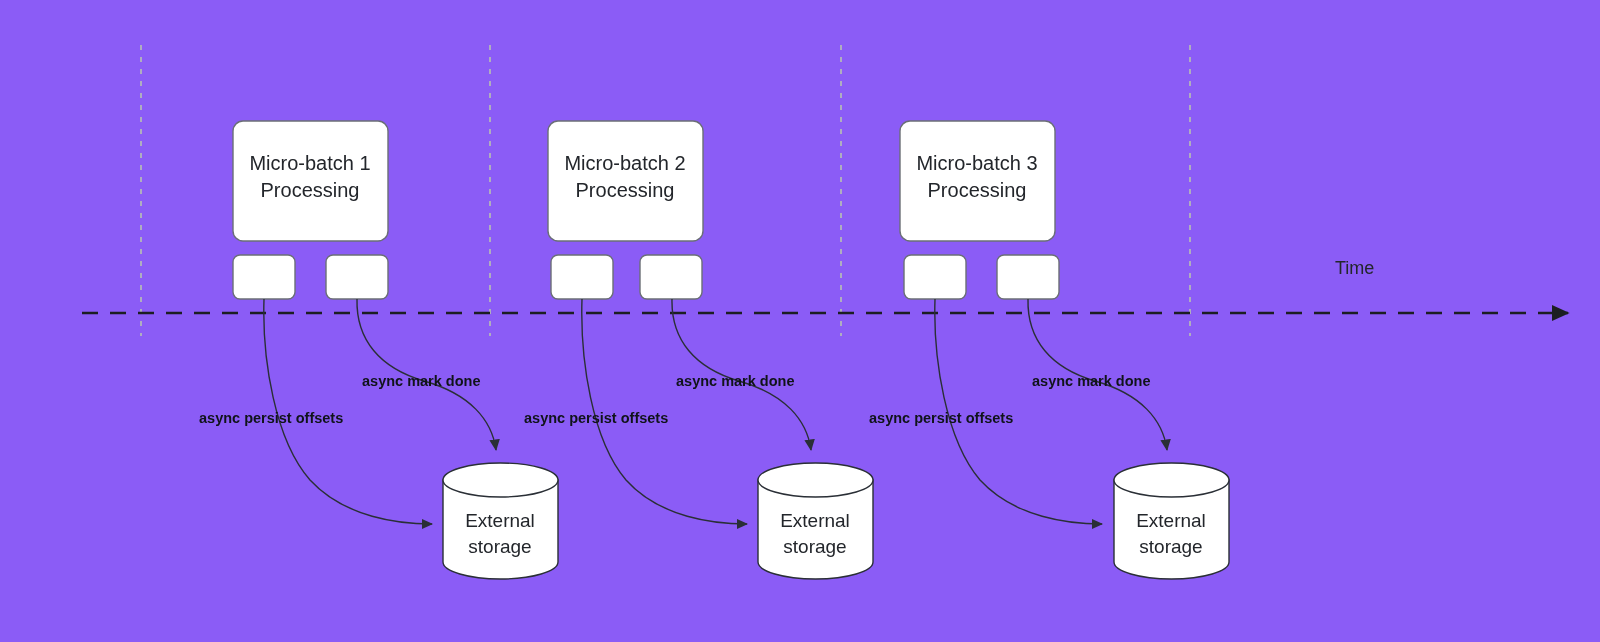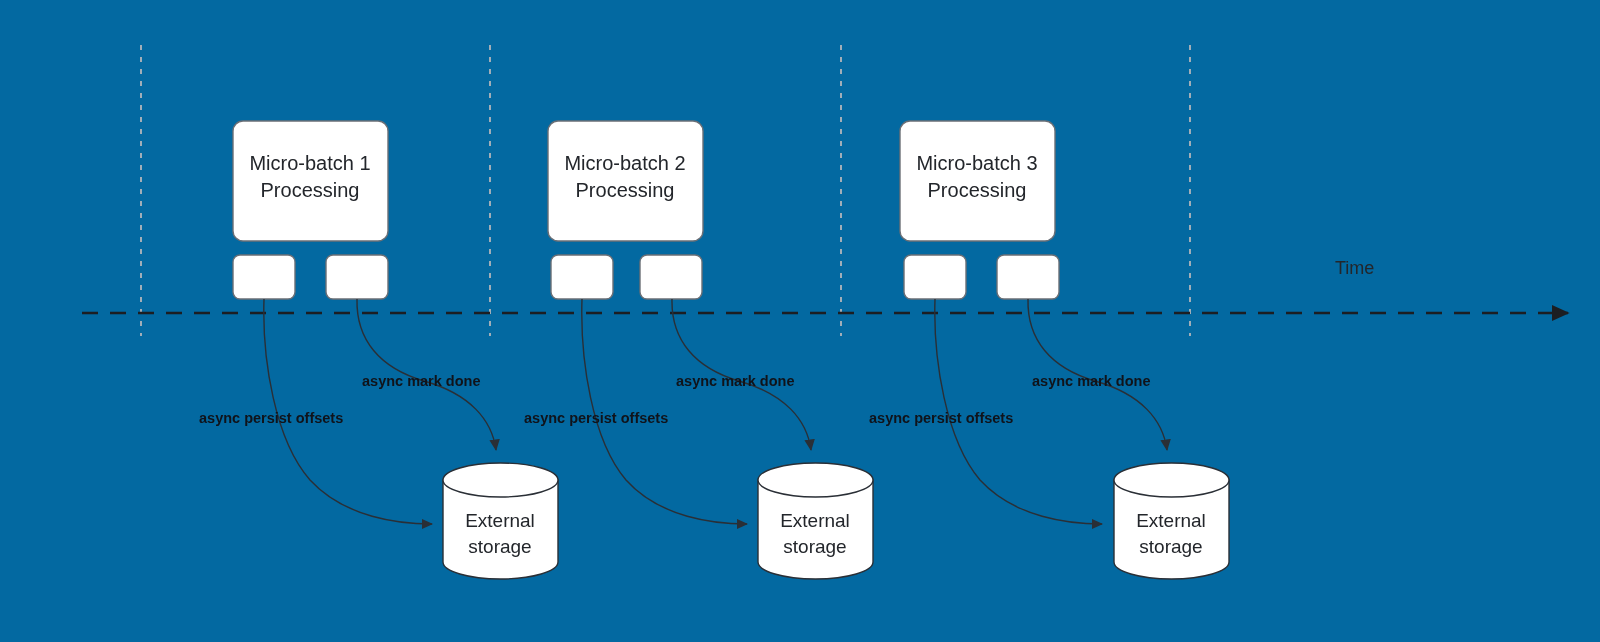--- a/index.html
+++ b/index.html
@@ -10,21 +10,21 @@
   body {
     width: 1600px;
     height: 642px;
     font-family: "Liberation Sans", sans-serif;
     overflow: hidden;
   }
   #canvas {
     position: relative;
     width: 1600px;
     height: 642px;
-    background: #0369a1;
+    background: #8b5cf6;
   }
   #diagram-svg {
     position: absolute;
     left: 0;
     top: 0;
     width: 1600px;
     height: 642px;
   }
   .shape-stroke {
     fill: #ffffff;

